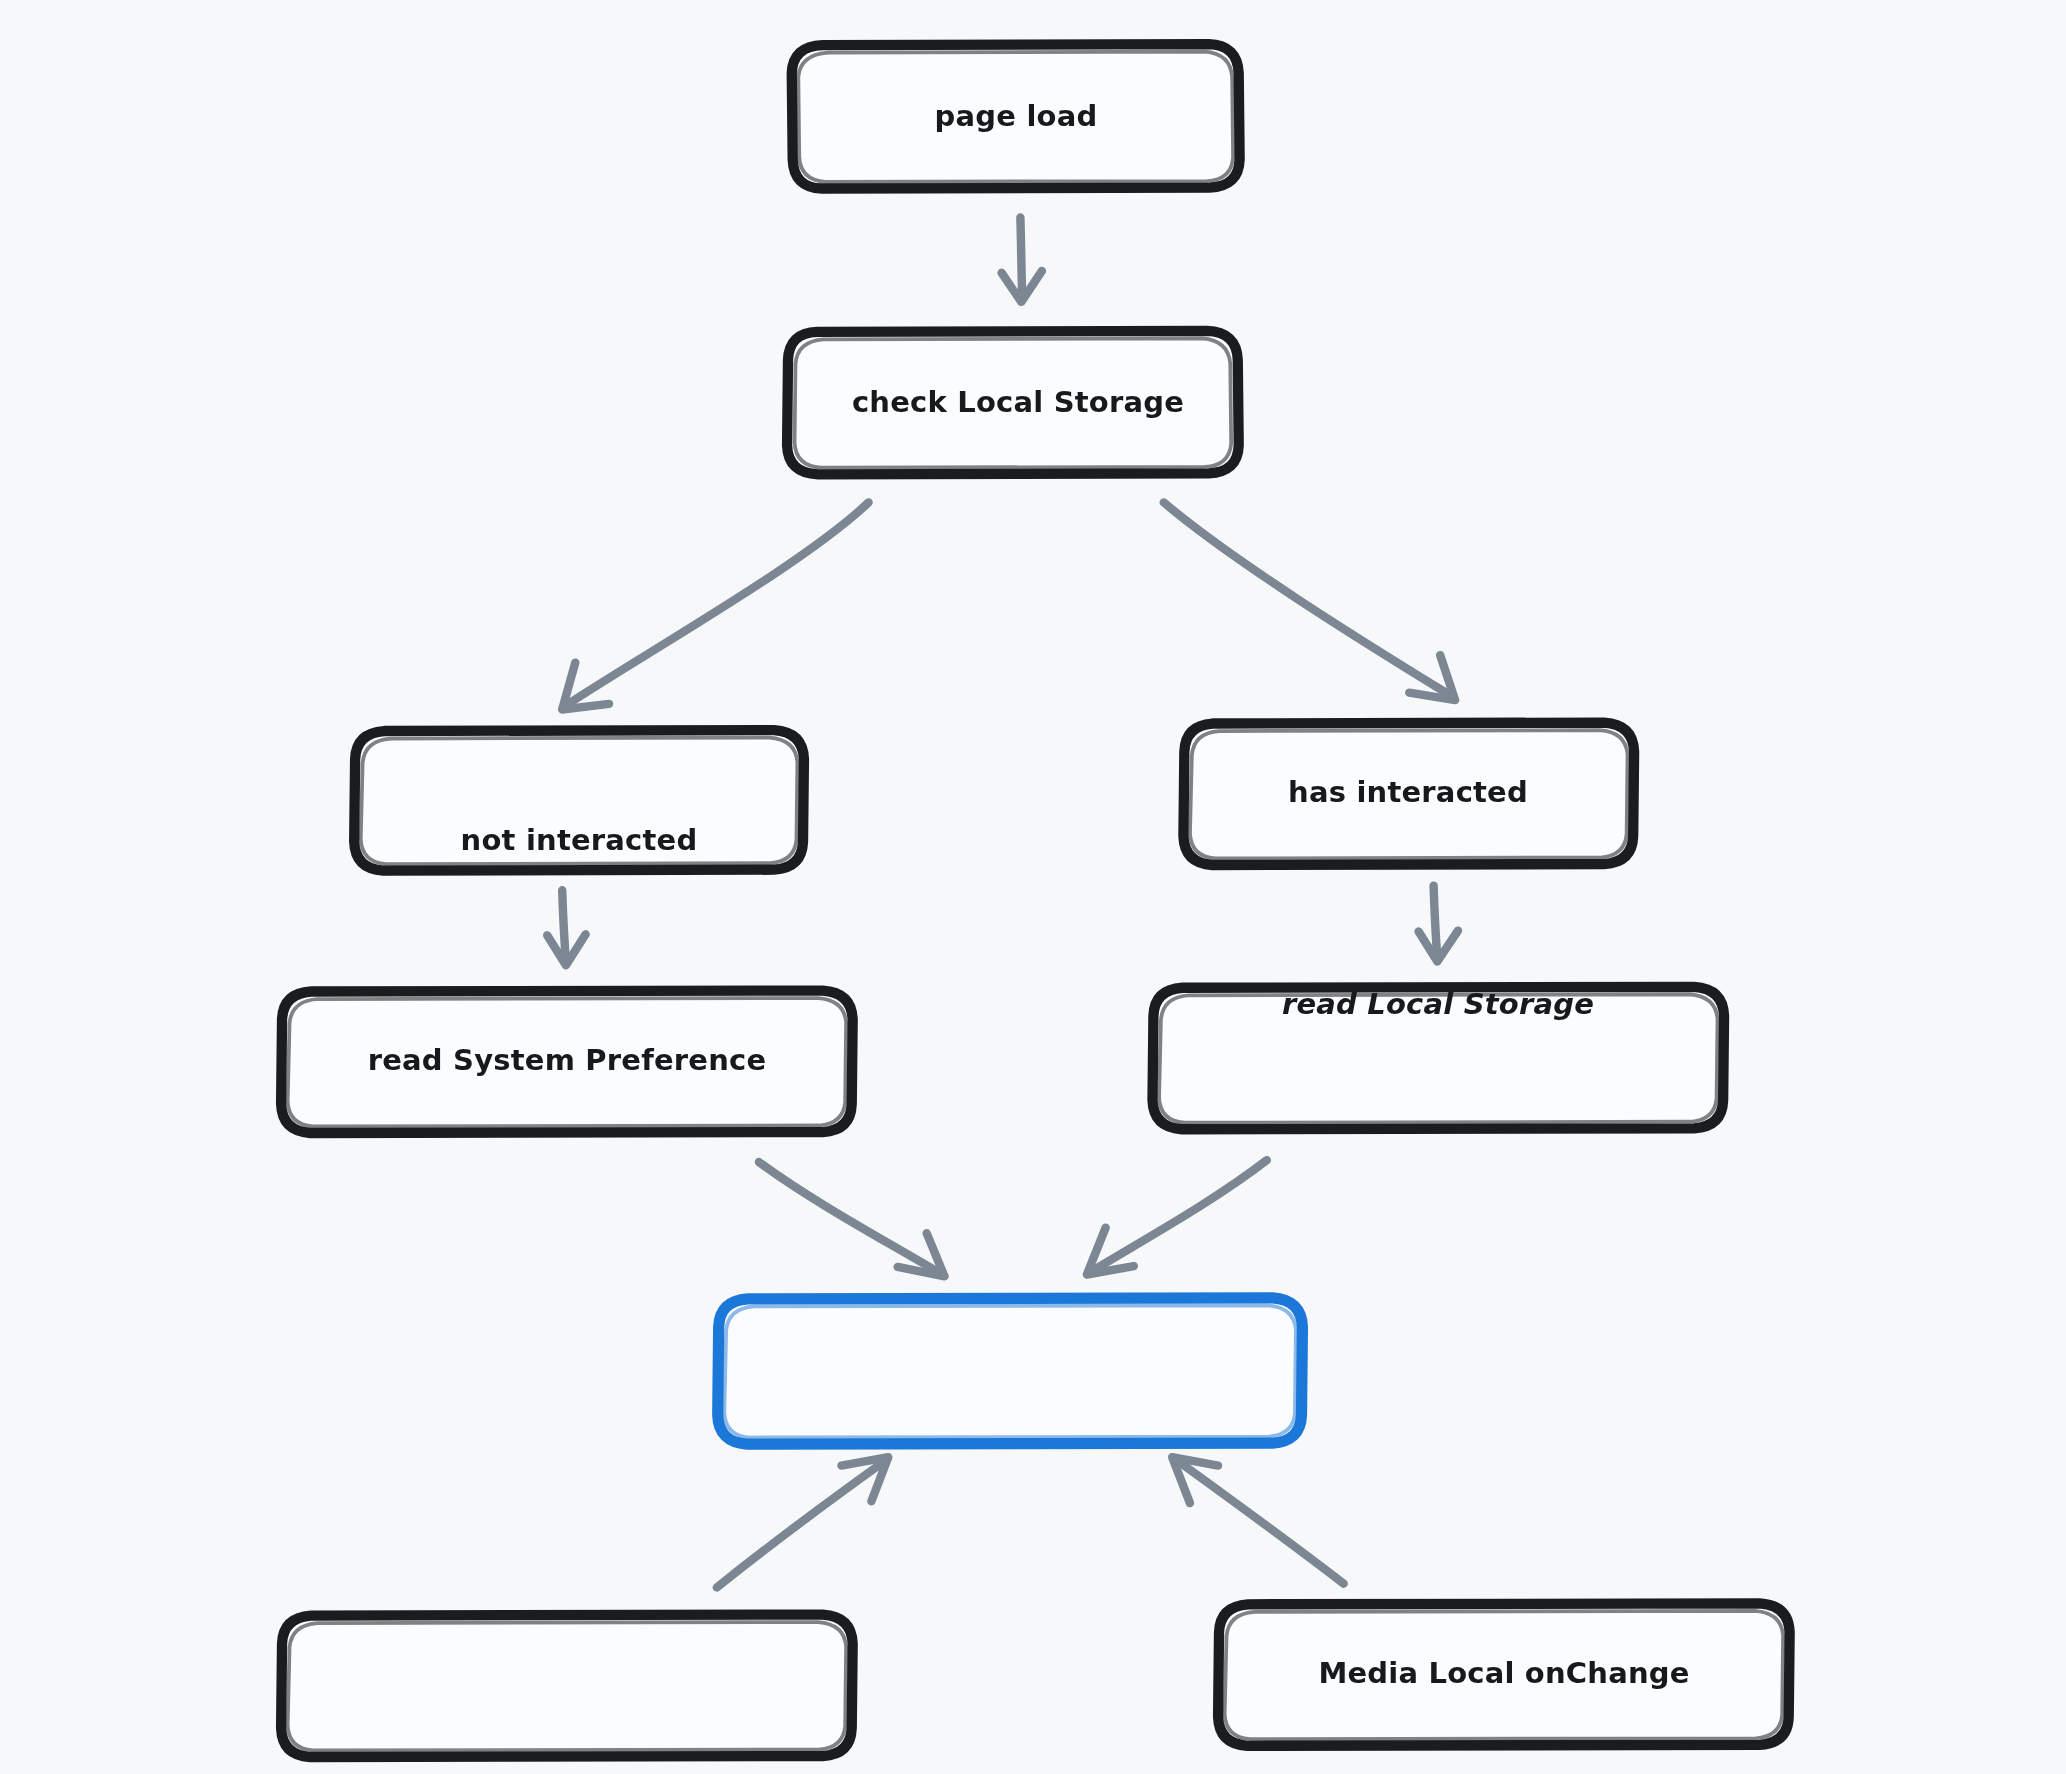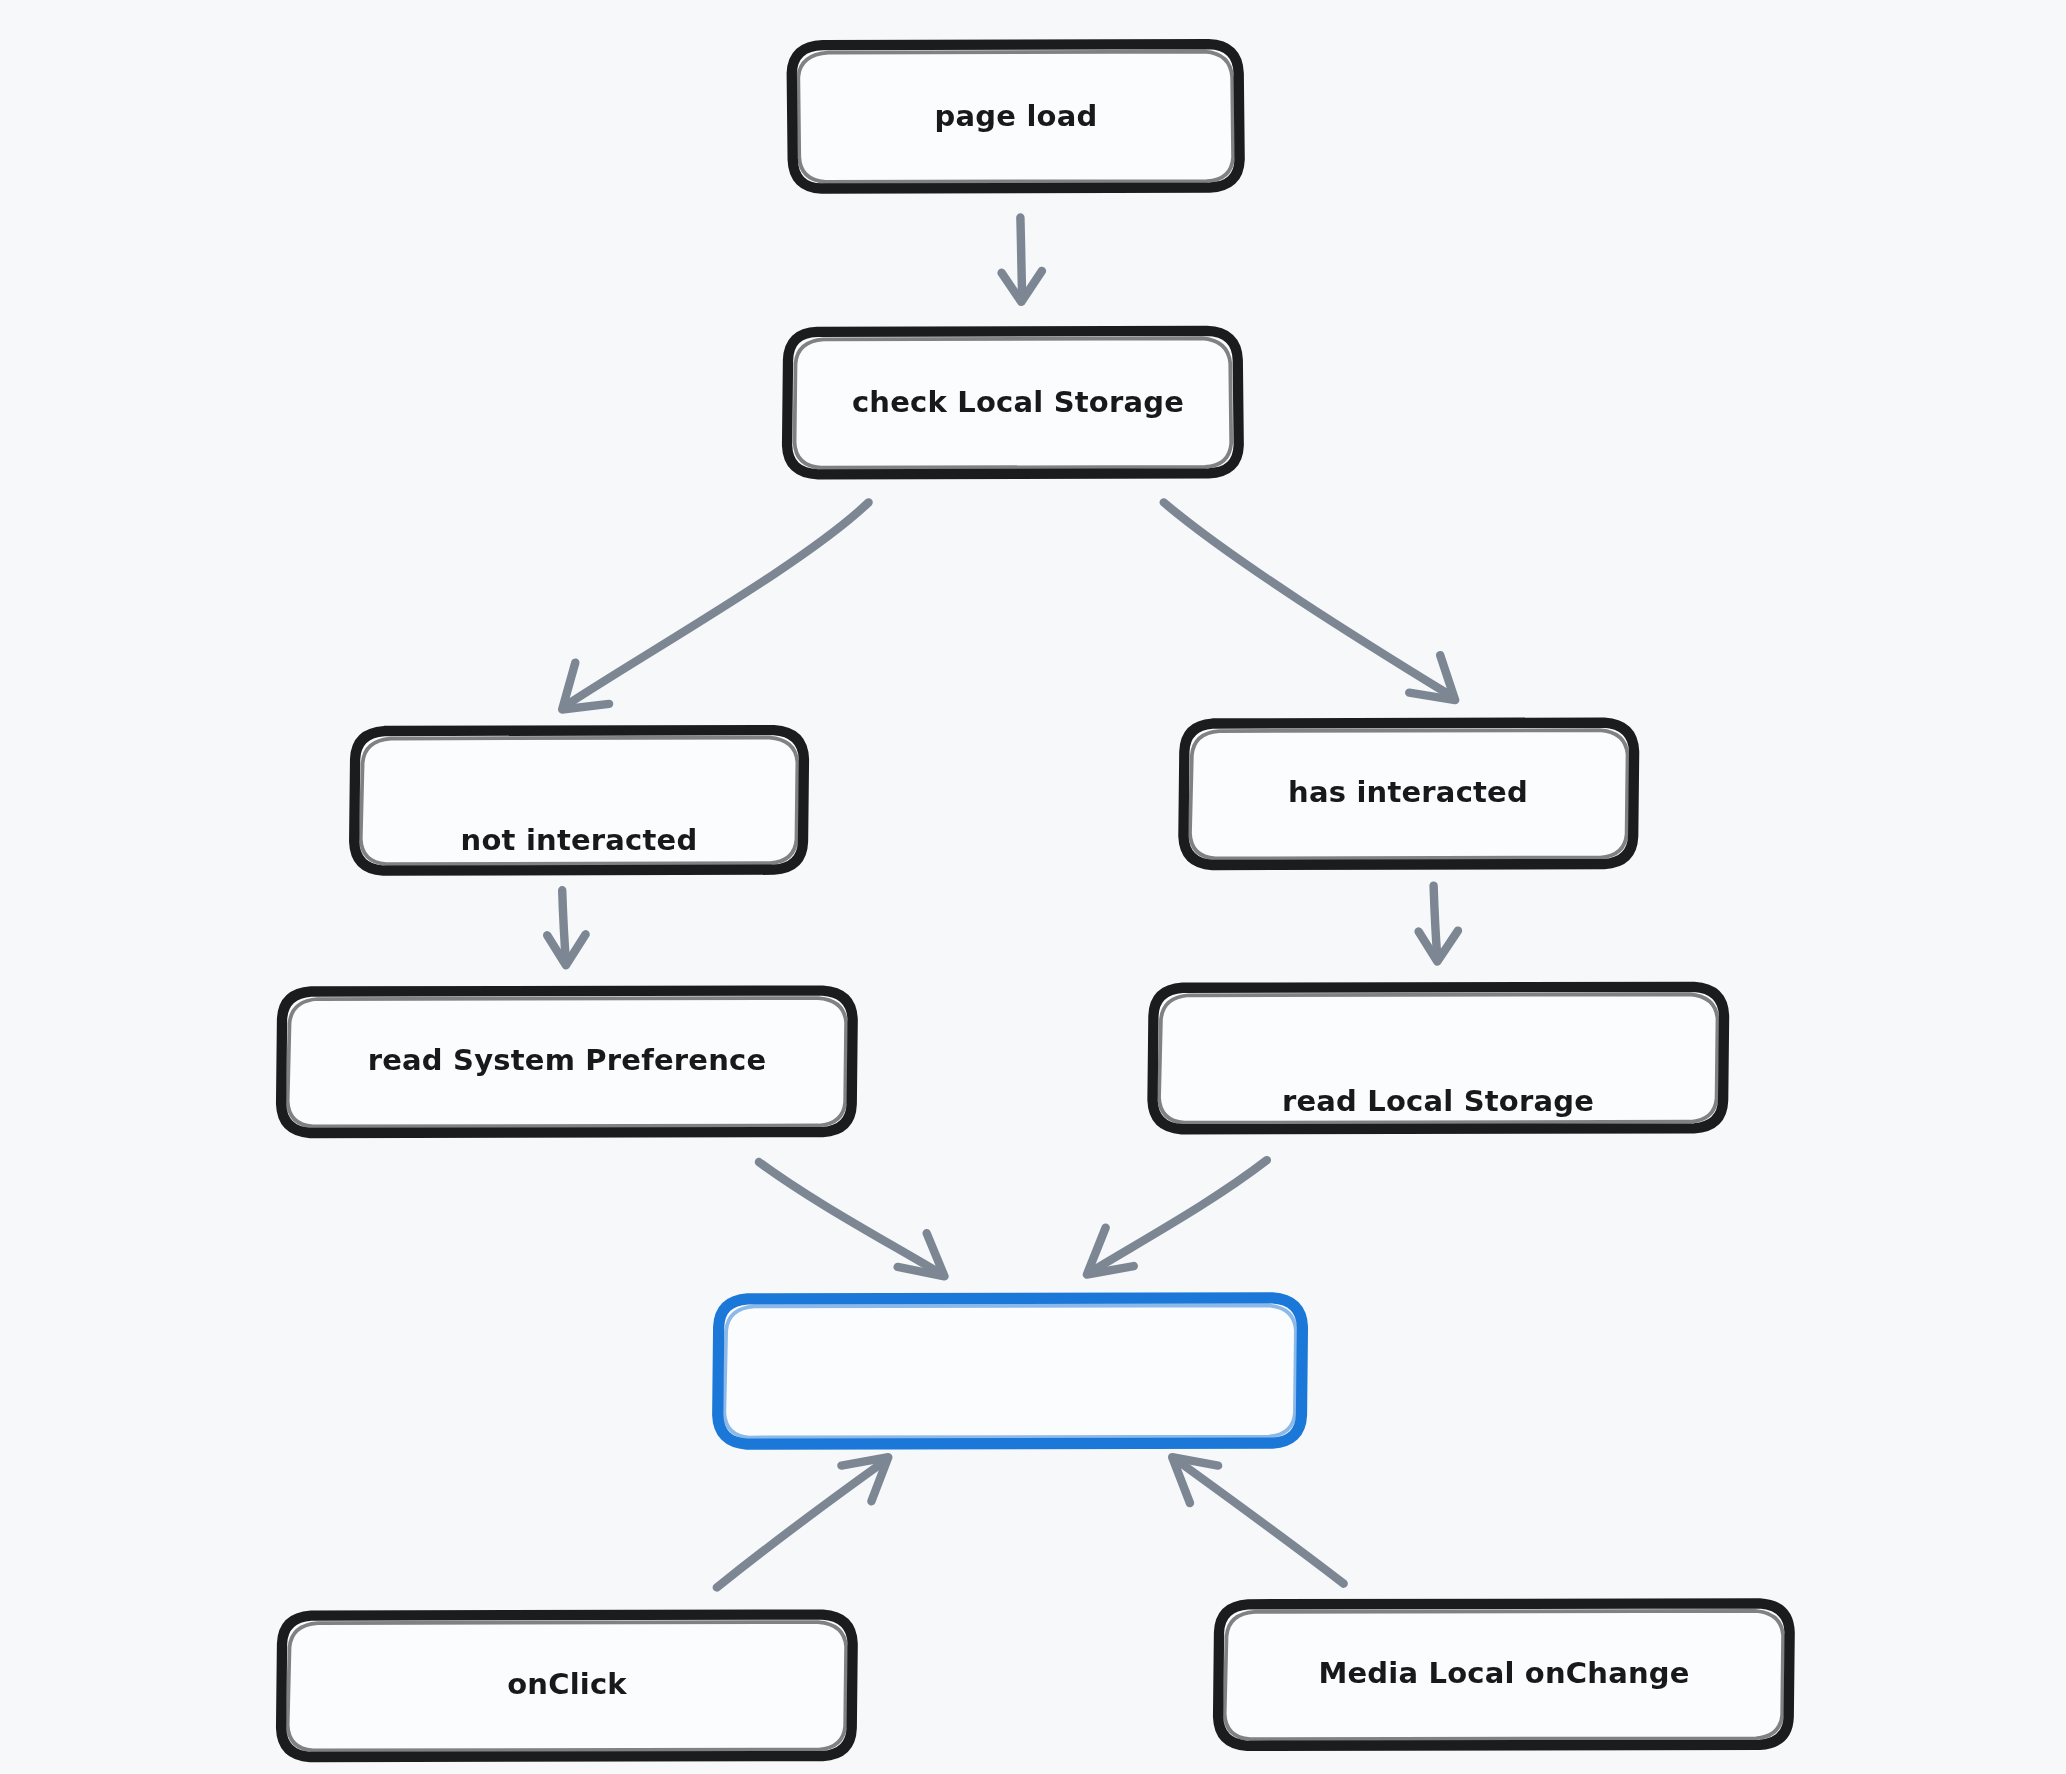--- a/index.html
+++ b/index.html
@@ -151,24 +151,23 @@
   <div class="node-label" style="left:792px; top:43px; width:448px; height:146px;">page load</div>
 
   <div class="node-label" style="left:792px; top:330px; width:452px; height:144px;">check Local Storage</div>
 
   <div class="node-label" style="left:354px; top:769px; width:450px; height:141px;">not interacted</div>
 
   <div class="node-label" style="left:1182px; top:721px; width:452px; height:142px;">has interacted</div>
 
   <div class="node-label" style="left:281px; top:989px; width:572px; height:142px;">read System Preference</div>
 
-  <div class="node-label" style="left:1152px; top:1030px; width:572px; height:142px;">read Local Storage</div>
+  <div class="node-label" style="left:1152px; top:933px; width:572px; height:142px;font-style:italic;">read Local Storage</div>
 
 
-  <div class="node-label" style="left:281px; top:1613px; width:572px; height:142px;">onClick</div>
 
   <div class="node-label" style="left:1218px; top:1602px; width:572px; height:142px;">Media Local onChange</div>
 
   <div class="node-hit" style="left:792px; top:43px; width:448px; height:146px;"></div>
   <div class="node-hit" style="left:787px; top:330px; width:452px; height:144px;"></div>
   <div class="node-hit" style="left:354px; top:729px; width:450px; height:141px;"></div>
   <div class="node-hit" style="left:1182px; top:721px; width:452px; height:142px;"></div>
   <div class="node-hit" style="left:281px; top:989px; width:572px; height:142px;"></div>
   <div class="node-hit" style="left:1152px; top:986px; width:572px; height:142px;"></div>
   <div class="node-hit" style="left:718px; top:1297px; width:585px; height:146px;"></div>

